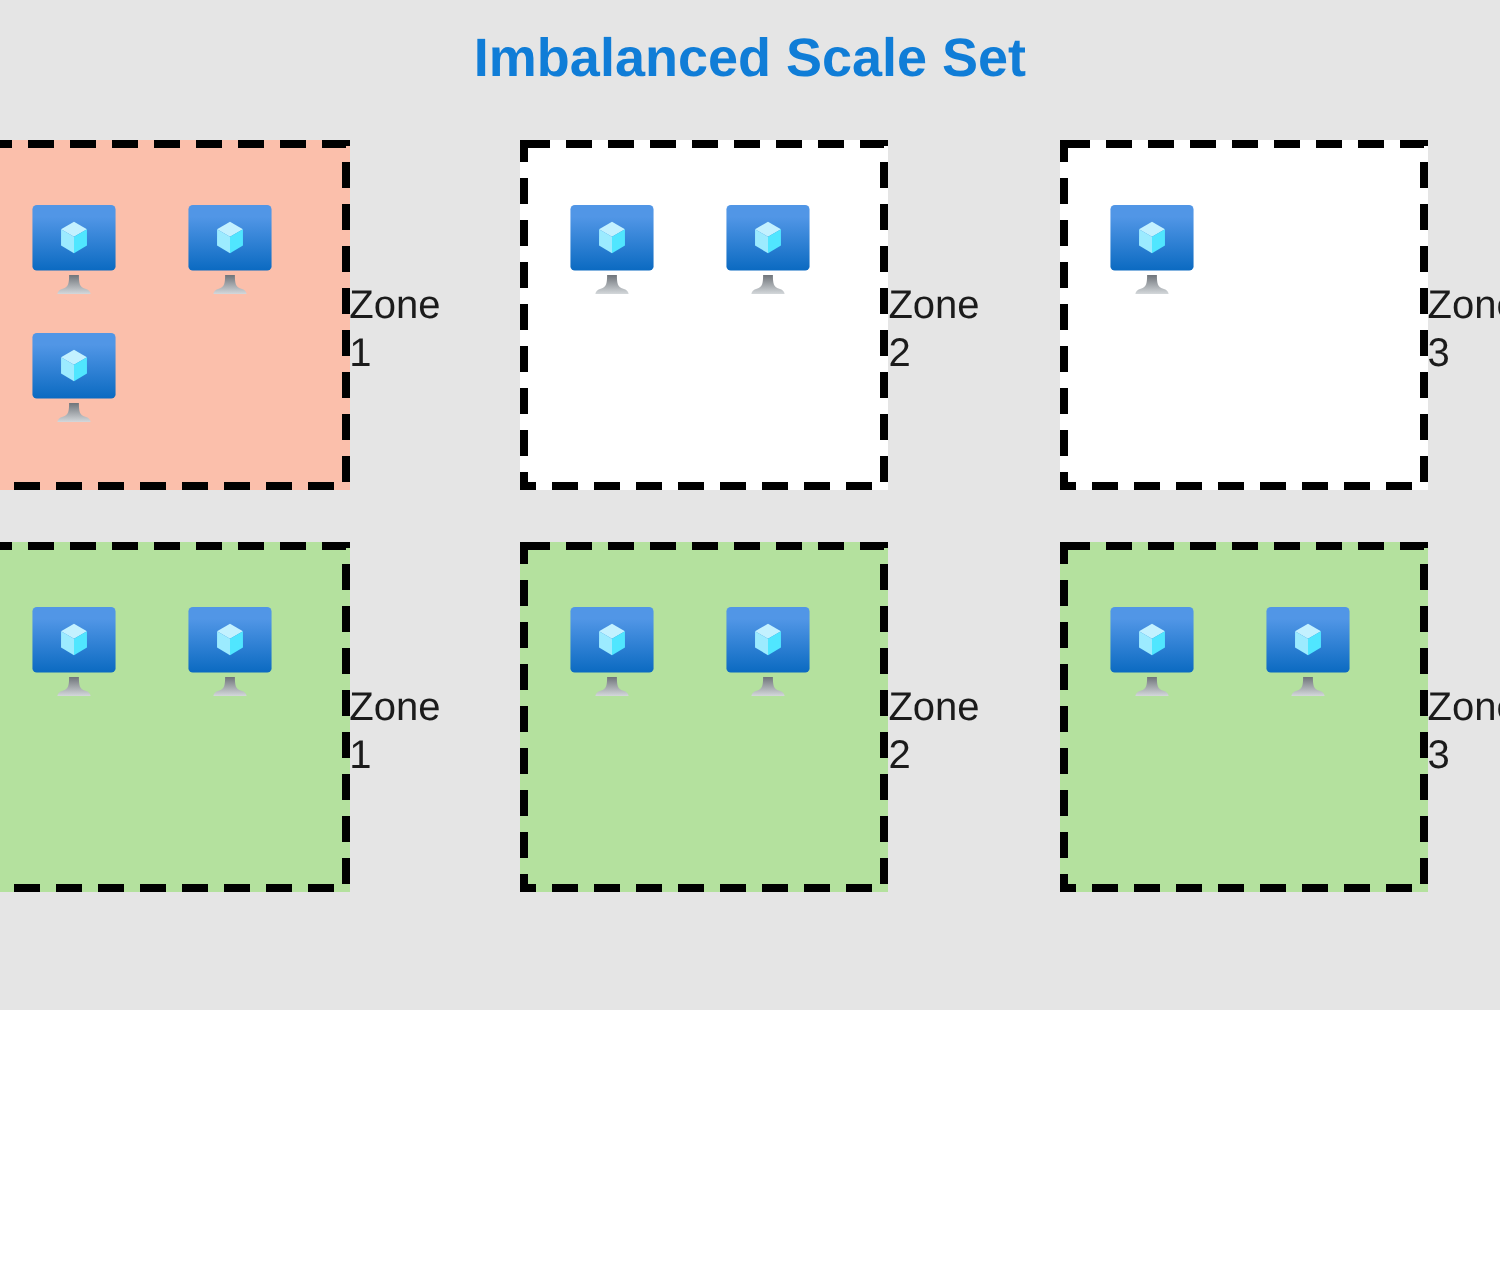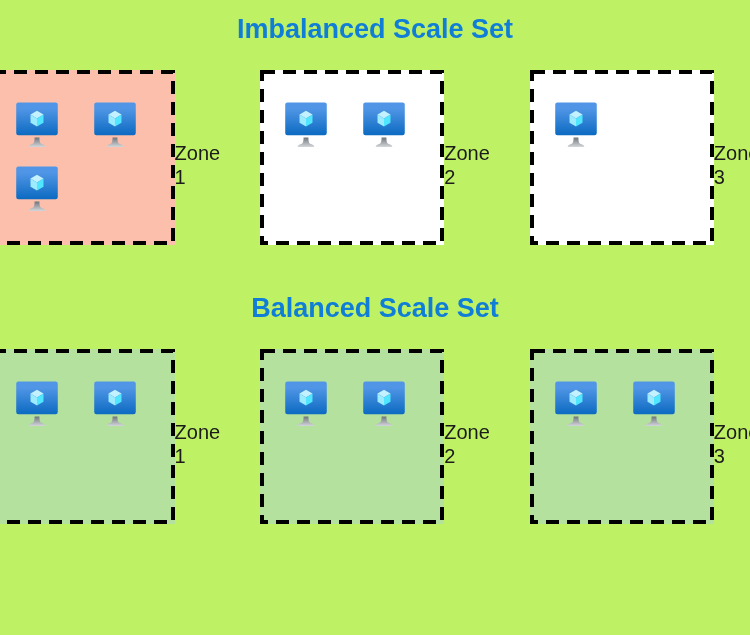--- a/index.html
+++ b/index.html
@@ -1,20 +1,20 @@
 <!DOCTYPE html>
 <html><head>
 <meta charset="utf-8">
 <style>
   html, body { margin: 0; padding: 0; background: #ffffff; }
   .canvas {
     width: 750px;
-    height: 635px;
+    height: 505px;
     position: relative;
-    background: #bef264;
+    background: #e5e5e5;
     font-family: "Liberation Sans", sans-serif;
     overflow: hidden;
   }
   .section-title {
     text-align: center;
     font-weight: 700;
     font-size: 27px;
     line-height: 30px;
     color: #107dd7;
     letter-spacing: 0px;
@@ -213,21 +213,20 @@
       <path d="M11.3 17.7 C 10.1 17.45 10.0 16.4 10.0 14.9 L 8.0 14.9 C 8.0 16.4 7.9 17.45 6.7 17.7 C 6.05 17.85 5.65 18.25 5.6 18.8 L 12.4 18.8 C 12.35 18.25 11.95 17.85 11.3 17.7 Z" fill="url(#vmStandGrad)"></path>
     </svg>
   </span>
 </div>
       </div>
       <div class="zone-label">Zone 3</div>
     </div>
 
   </div>
 
-  <div id="title-balanced" class="section-title">Balanced Scale Set</div>
 
   <div class="zone-row">
 
     <div class="zone">
       <div class="zone-box" style="background-color: rgb(180, 225, 158);">
         <svg class="dash-svg" width="184" height="175">
           <rect x="2" y="2" width="180" height="171" fill="none" stroke="#000000" stroke-width="4" stroke-dasharray="13 8"></rect>
         </svg>
         <div class="vm-area">
   <span class="vm">

